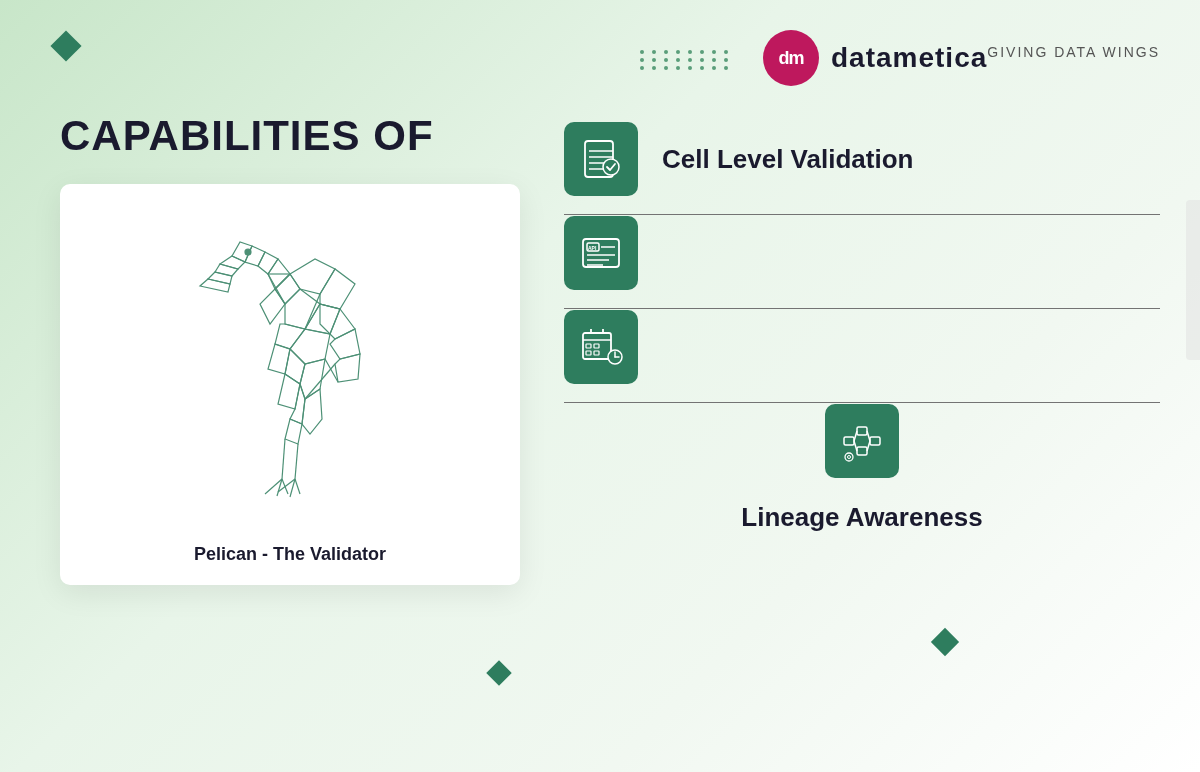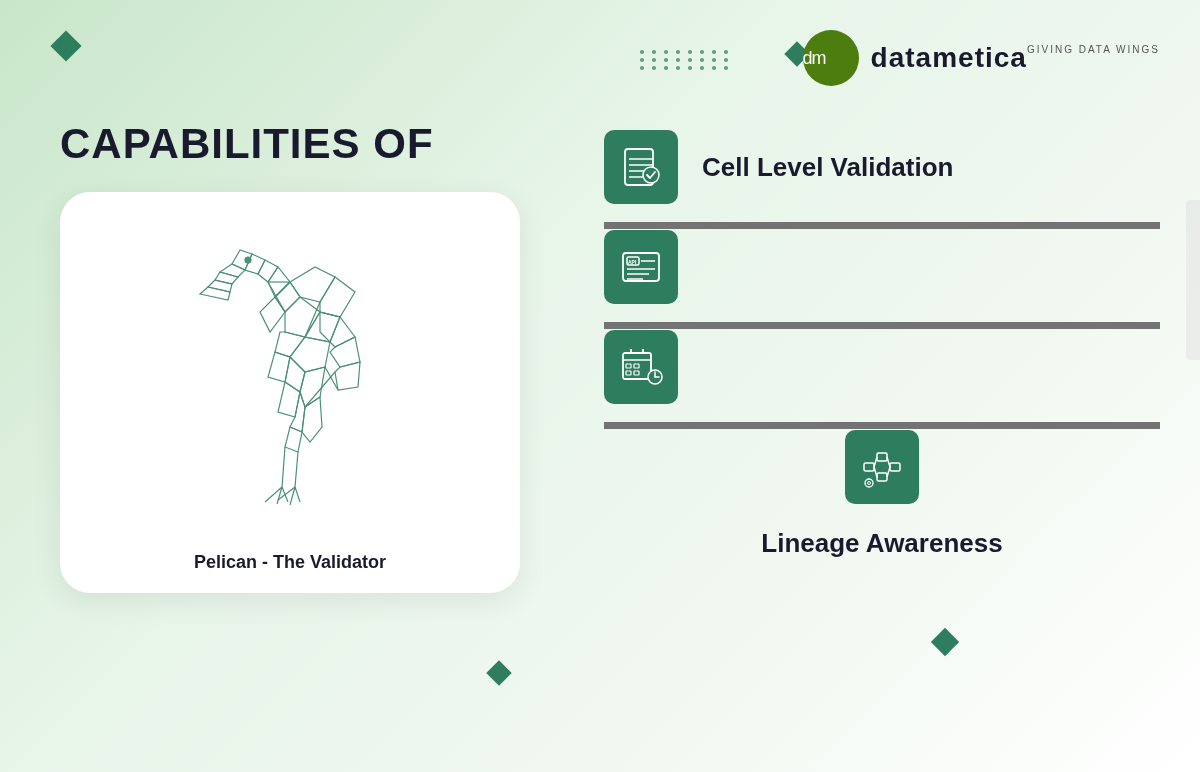--- a/index.html
+++ b/index.html
@@ -42,78 +42,79 @@
       top: 30px;
       right: 40px;
       display: flex;
       align-items: center;
       gap: 12px;
     }
 
     .logo-circle {
       width: 56px;
       height: 56px;
-      background: #4d7c0f;
+      background: #be185d;
       border-radius: 50%;
       display: flex;
       align-items: center;
+      justify-content: center;
       color: white;
-      font-weight: normal;
+      font-weight: bold;
       font-size: 18px;
       letter-spacing: -1px;
     }
 
     .logo-text-block {
       display: flex;
       flex-direction: row;
     }
 
     .logo-name {
       font-size: 28px;
       font-weight: bold;
       color: #1a1a2e;
       letter-spacing: 1px;
       line-height: 1;
     }
 
     .logo-tagline {
-      font-size: 10px;
+      font-size: 14px;
       color: #555;
       letter-spacing: 2px;
       text-transform: uppercase;
     }
 
     
     .main-content {
       position: absolute;
-      top: 120px;
+      top: 112px;
       left: 60px;
       right: 40px;
       display: flex;
-      gap: 84px;
+      gap: 44px;
       align-items: flex-start;
     }
 
     
     .left-side {
       flex: 0 0 460px;
     }
 
     .capabilities-title {
       font-size: 42px;
       font-weight: 900;
       color: #1a1a2e;
       margin-bottom: 24px;
       text-transform: uppercase;
       letter-spacing: 1px;
     }
 
     .pelican-card {
       background: white;
-      border-radius: 30px;
+      border-radius: 10px;
       padding: 30px 30px 20px 30px;
       box-shadow: 0 8px 30px rgba(0,0,0,0.08);
       display: flex;
       flex-direction: column;
       align-items: center;
     }
 
     .pelican-svg-container {
       width: 340px;
       height: 320px;
@@ -135,21 +136,21 @@
       gap: 0;
       margin-top: 10px;
     }
 
     .capability-item {
       display: flex;
       align-items: center;
       gap: 24px;
       padding-bottom: 18px;
       margin-bottom: 1px;
-      border-bottom: 7px solid #737373;
+      border-bottom: 1px solid #737373;
     }
 
     .capability-item:last-child {
       border-bottom: none;
       margin-bottom: 0;
       flex-direction: column;
     }
 
     .cap-icon-box {
       width: 74px;

